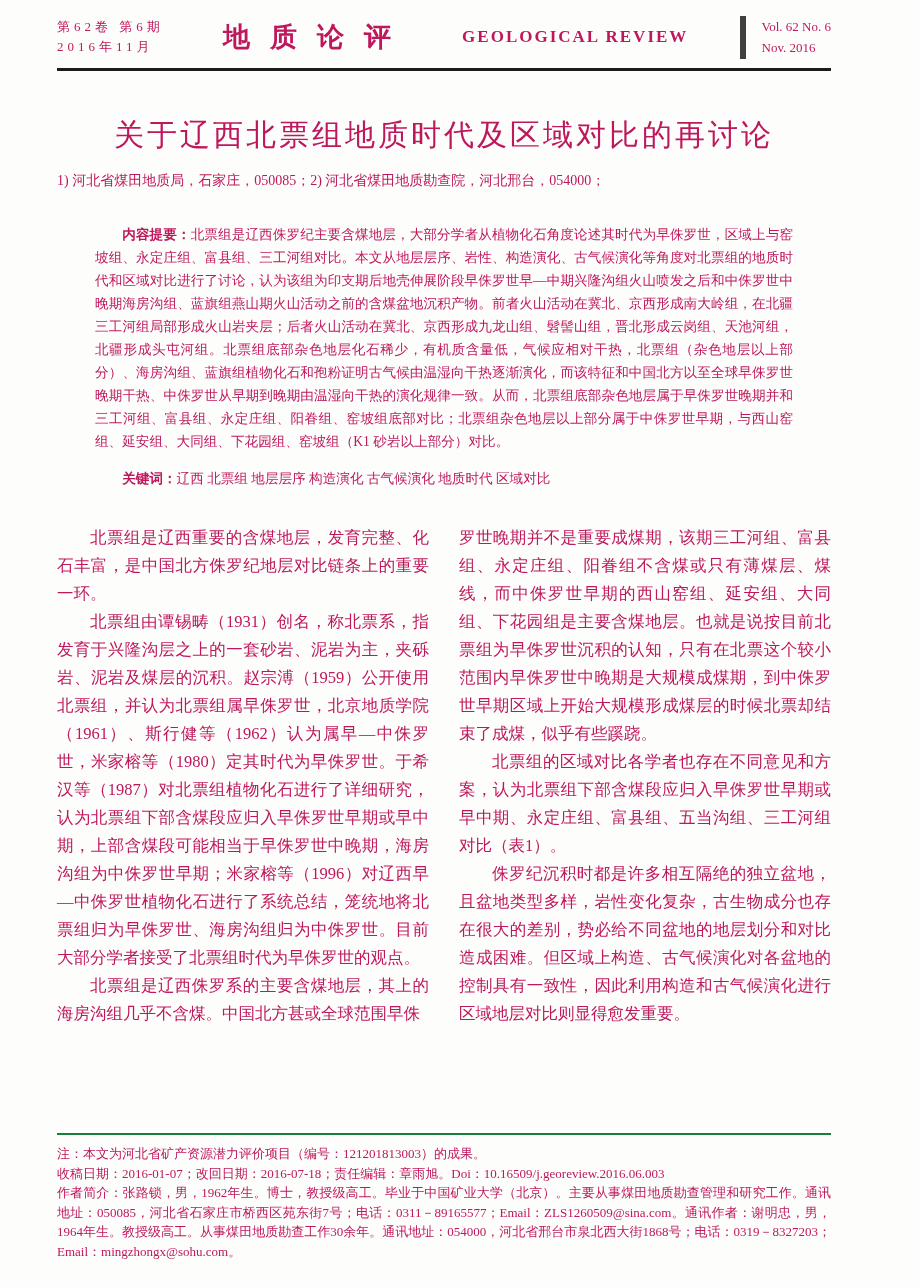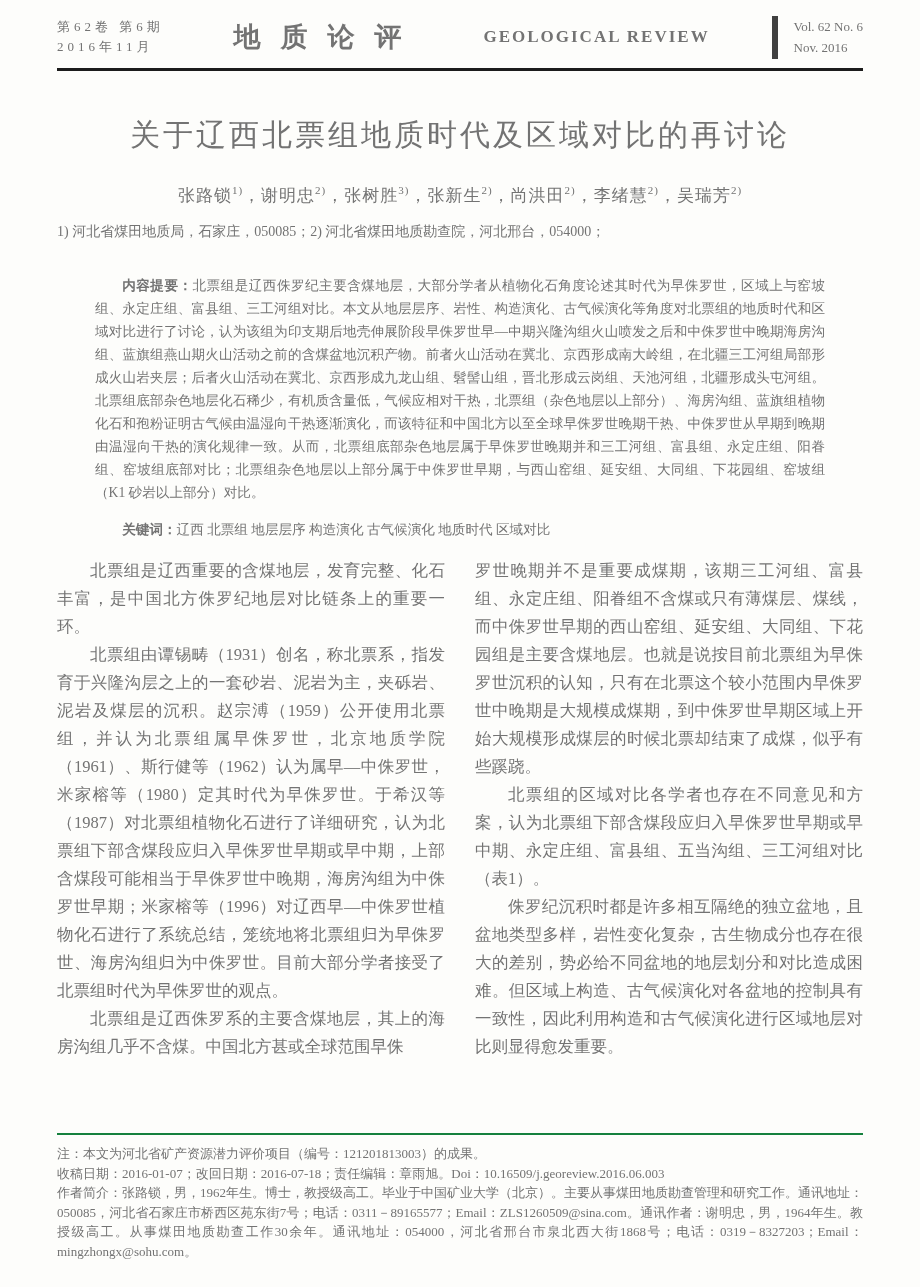--- a/index.html
+++ b/index.html
@@ -1,21 +1,21 @@
 <!DOCTYPE html>
 <html><head>
 <meta charset="utf-8">
 <style>
   * { margin: 0; padding: 0; box-sizing: border-box; }
   html, body { background: #d9d9d9; }
   .page {
     width: 920px; height: 1287px; margin: 0 auto;
-    background: #fdfdfb; color: #737373;
+    background: #fdfdfb; color: #be185d;
     font-family: "Liberation Serif", "DejaVu Serif", serif;
-    padding: 14px 57px 26px 57px;
+    padding: 14px 89px 26px 57px;
     display: flex; flex-direction: column;
     overflow: hidden;
   }
   
   .header {
     display: flex; align-items: center; justify-content: space-between;
     padding: 2px 0 9px 0;
   }
   .header-left { font-size: 13px; line-height: 1.6; letter-spacing: 4px; white-space: nowrap; }
   .journal-cn {
@@ -46,21 +46,21 @@
     font-size: 13.6px; line-height: 23px; text-align: justify;
   }
   .abstract-block p { text-indent: 2em; }
   .bold-label { font-weight: bold; }
   .keywords {
     margin: 14px 38px 0 38px;
     font-size: 13.6px; line-height: 23px; text-indent: 2em; text-align: justify;
   }
   
   .body-columns {
-    display: flex; gap: 30px; margin-top: 16px;
+    display: flex; gap: 30px; margin-top: 34px;
     font-size: 16.5px; line-height: 28px; text-align: justify;
   }
   .column { flex: 1; min-width: 0; }
   .column p { text-indent: 2em; }
   .column p.no-indent { text-indent: 0; }
   
   .footer {
     margin-top: auto; border-top: 2px solid #15803d; padding-top: 9px;
     font-size: 13px; line-height: 19.5px; text-align: justify;
   }
@@ -80,21 +80,20 @@
     <div class="journal-en">GEOLOGICAL REVIEW</div>
     <div class="header-right">
       <div>Vol. 62  No. 6</div>
       <div>Nov.  2016</div>
     </div>
   </div>
   <div class="header-rule"></div>
 
   <h1 class="paper-title">关于辽西北票组地质时代及区域对比的再讨论</h1>
 
-  <div class="authors"><span>张路锁<sup>1)</sup></span>，<span>谢明忠<sup>2)</sup></span>，<span>张树胜<sup>3)</sup></span>，<span>张新生<sup>2)</sup></span>，<span>尚洪田<sup>2)</sup></span>，<span>李绪慧<sup>2)</sup></span>，<span>吴瑞芳<sup>2)</sup></span></div>
 
   <div class="affiliations">
       <p>1) 河北省煤田地质局，石家庄，050085；2) 河北省煤田地质勘查院，河北邢台，054000；</p>
     </div>
 
   <div class="abstract-block">
     <p><span class="bold-label">内容提要：</span><span>北票组是辽西侏罗纪主要含煤地层，大部分学者从植物化石角度论述其时代为早侏罗世，区域上与窑坡组、永定庄组、富县组、三工河组对比。本文从地层层序、岩性、构造演化、古气候演化等角度对北票组的地质时代和区域对比进行了讨论，认为该组为印支期后地壳伸展阶段早侏罗世早—中期兴隆沟组火山喷发之后和中侏罗世中晚期海房沟组、蓝旗组燕山期火山活动之前的含煤盆地沉积产物。前者火山活动在冀北、京西形成南大岭组，在北疆三工河组局部形成火山岩夹层；后者火山活动在冀北、京西形成九龙山组、髫髻山组，晋北形成云岗组、天池河组，北疆形成头屯河组。北票组底部杂色地层化石稀少，有机质含量低，气候应相对干热，北票组（杂色地层以上部分）、海房沟组、蓝旗组植物化石和孢粉证明古气候由温湿向干热逐渐演化，而该特征和中国北方以至全球早侏罗世晚期干热、中侏罗世从早期到晚期由温湿向干热的演化规律一致。从而，北票组底部杂色地层属于早侏罗世晚期并和三工河组、富县组、永定庄组、阳眷组、窑坡组底部对比；北票组杂色地层以上部分属于中侏罗世早期，与西山窑组、延安组、大同组、下花园组、窑坡组（K1 砂岩以上部分）对比。</span></p>
   </div>
 
   <div class="keywords">

